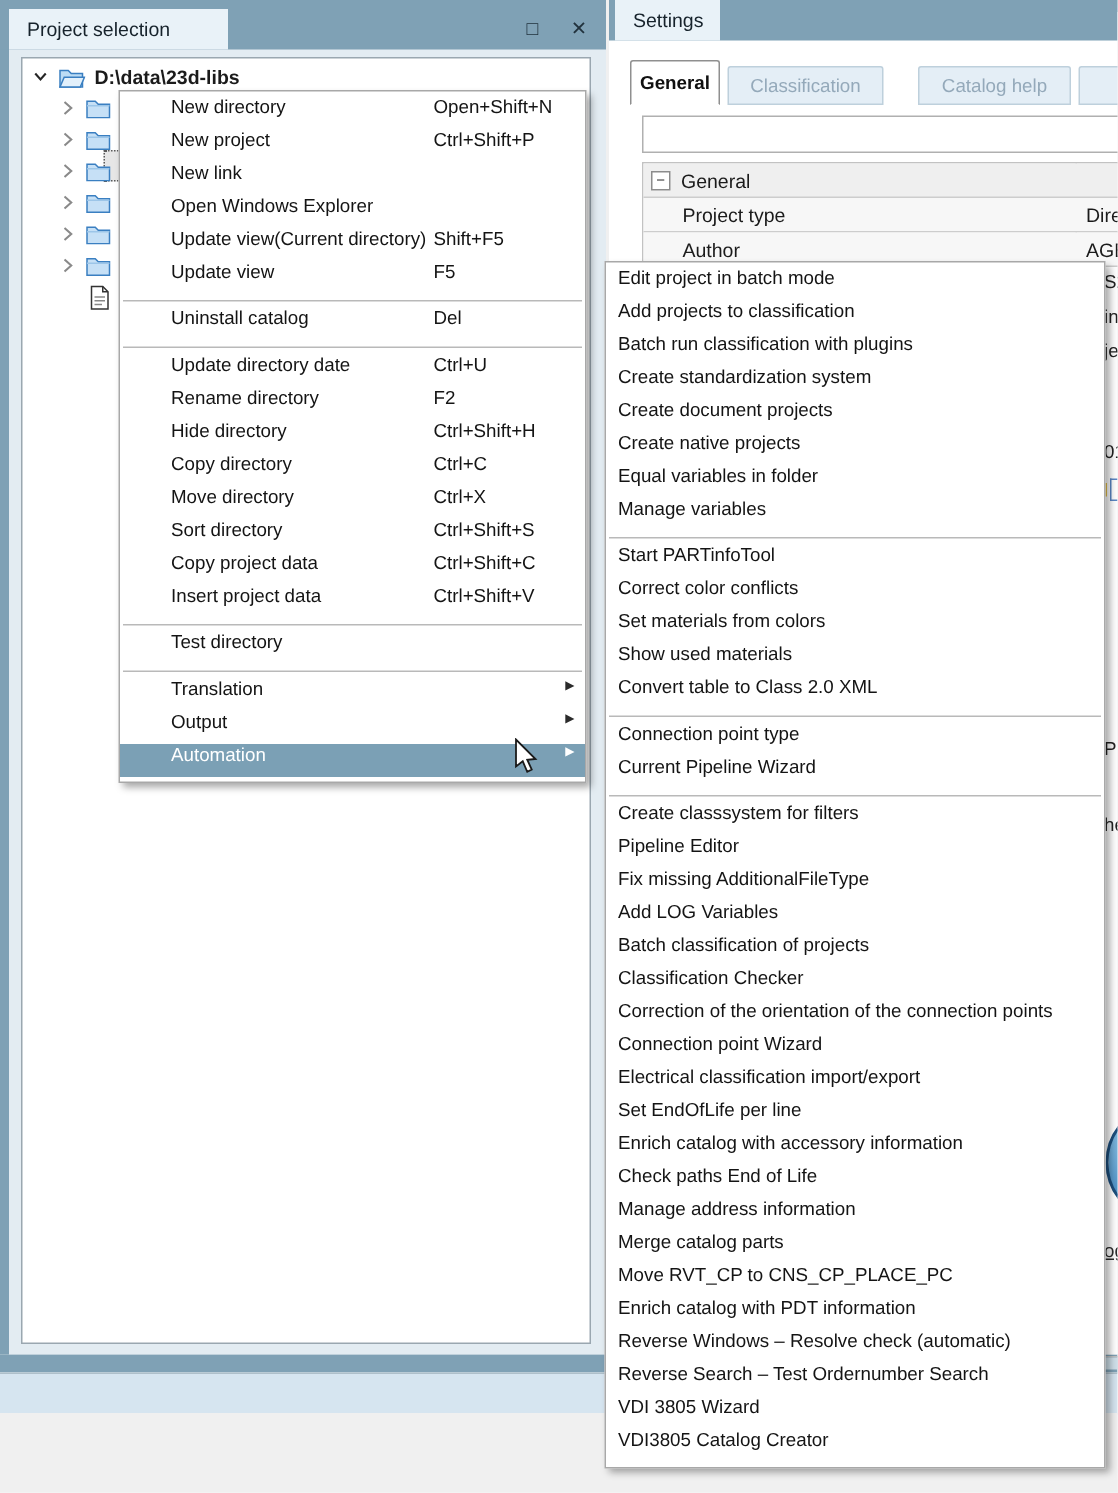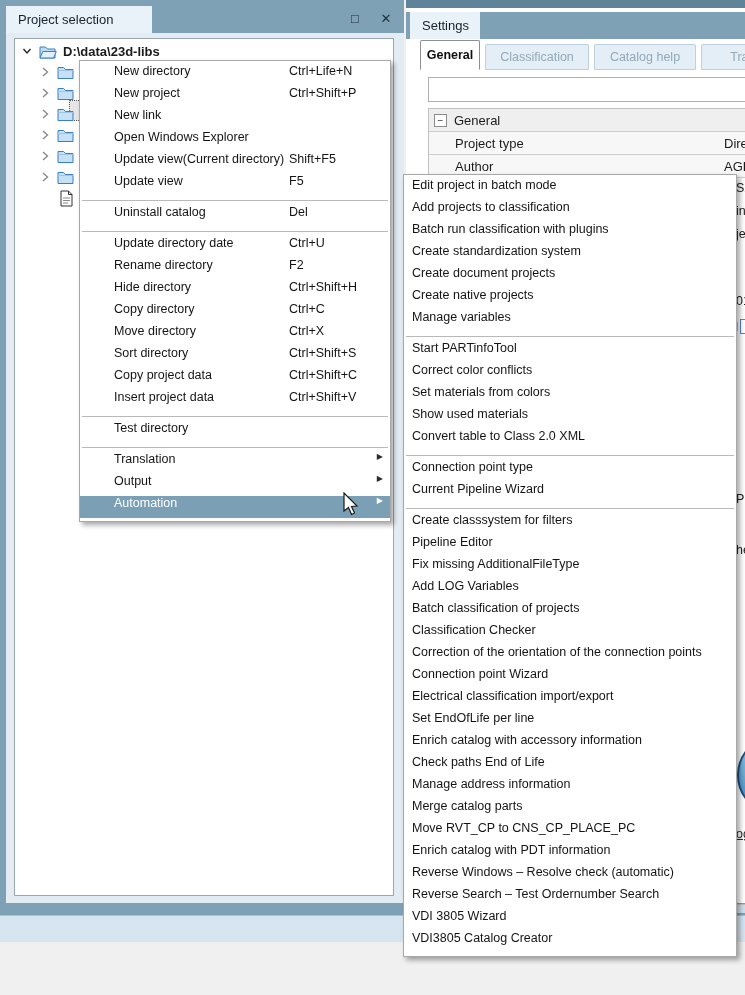--- a/index.html
+++ b/index.html
@@ -19,21 +19,21 @@
   .lp-tab{left:6px;top:6px;width:146px;height:27px;background:#e9f2f8;display:flex;align-items:center;padding-left:12px;box-sizing:border-box;color:#16222b;}
   .cap-btn{top:10px;width:18px;height:16px;display:flex;align-items:center;justify-content:center;color:#21323d;font-size:13px;cursor:default;}
   .tree-box{left:14px;top:38px;width:378px;height:856px;background:#ffffff;border:1px solid #9aa7b0;}
   .tree-row{position:absolute;height:20px;display:flex;align-items:center;}
   .tree-label{margin-left:6px;white-space:nowrap;font-weight:bold;}
   .sel-rect{left:54px;top:61px;width:40px;height:19px;background:#e6e6e6;border:1px dotted #5a5a5a;}
 
   
   .right-panel{left:406px;top:0;width:339px;height:903px;background:#ffffff;}
   .rp-topstrip{left:0;top:0;width:339px;height:8px;background:#5f8499;}
-  .rp-titlebar{left:0;top:12px;width:339px;height:27px;background:#7fa1b5;}
+  .rp-titlebar{left:0;top:0;width:339px;height:27px;background:#7fa1b5;}
   .rp-tab{left:4px;top:0px;width:70px;height:27px;background:#e9f2f8;display:flex;align-items:center;padding-left:12px;box-sizing:border-box;color:#16222b;}
   .tabs-row{left:14px;top:40px;width:400px;height:30px;display:flex;align-items:flex-end;}
   .tab{height:26px;display:flex;align-items:center;justify-content:center;box-sizing:border-box;
        background:#e4eef6;border:1px solid #bed0dc;color:#94a9ba;margin-right:5px;font-size:12.5px;border-radius:2px 2px 0 0;}
   .tab.active{height:30px;background:#ffffff;border:1px solid #8f8f8f;border-bottom:1px solid #ffffff;color:#101010;font-weight:bold;}
   .rp-input{left:22px;top:77px;width:340px;height:21px;background:#ffffff;border:1px solid #b0b0b0;}
   .grid{left:22px;top:108px;width:330px;height:795px;border:1px solid #c2c2c2;border-right:none;}
   .grid-row{position:absolute;left:0;width:330px;height:23px;box-sizing:border-box;border-bottom:1px solid #cdcdcd;display:flex;align-items:center;}
   .grid-group{background:#efefef;}
   .grid-item{background:#f7f7f7;}
@@ -206,21 +206,21 @@
   <div class="abs right-panel">
     <div class="abs rp-topstrip"></div>
     <div class="abs rp-titlebar">
       <div class="abs rp-tab">
         <span>Settings</span>
       </div>
     </div>
     <div class="abs tabs-row" id="tabs">
         <div class="tab active" style="width: 60px;">General</div>
         <div class="tab" style="width: 104px;">Classification</div>
-        <div class="tab" style="width: 102px;">Catalog help</div>
+        <div class="tab" style="width: 102px; margin-left: 18px;">Catalog help</div>
         <div class="tab" style="width: 90px;">Trans</div>
       </div>
     <input class="abs rp-input" id="filter-input" value="" style="">
     <div class="abs grid">
       <div class="vdiv"></div>
       <div id="grid-rows">
           <div class="grid-row grid-group" style="top: 0px;">
             <span class="collapse-box">−</span>
             <span class="gname">General</span>
           </div>
@@ -249,21 +249,21 @@
     <div class="abs mini-edit" style="left:328px;top:319px;">
       <span class="spark"></span>
       <span class="brk"></span>
     </div>
     <div class="abs" style="left:329px;top:905px;width:10px;height:8px;background:#cfe0ea;"></div>
   </div>
 
   <div class="abs menu context-menu" id="context-menu">
       <div class="mi">
         <span>New directory</span>
-        <span class="sc">Ctrl+Life+N</span>
+        <span class="sc">Open+Shift+N</span>
       </div>
       <div class="mi">
         <span>New project</span>
         <span class="sc">Ctrl+Shift+P</span>
       </div>
       <div class="mi">
         <span>New link</span>
       </div>
       <div class="mi">
         <span>Open Windows Explorer</span>
@@ -344,20 +344,23 @@
         <span>Batch run classification with plugins</span>
       </div>
       <div class="mi">
         <span>Create standardization system</span>
       </div>
       <div class="mi">
         <span>Create document projects</span>
       </div>
       <div class="mi">
         <span>Create native projects</span>
+      </div>
+      <div class="mi">
+        <span>Equal variables in folder</span>
       </div>
       <div class="mi">
         <span>Manage variables</span>
       </div>
       <div class="msep"></div>
       <div class="mi">
         <span>Start PARTinfoTool</span>
       </div>
       <div class="mi">
         <span>Correct color conflicts</span>

